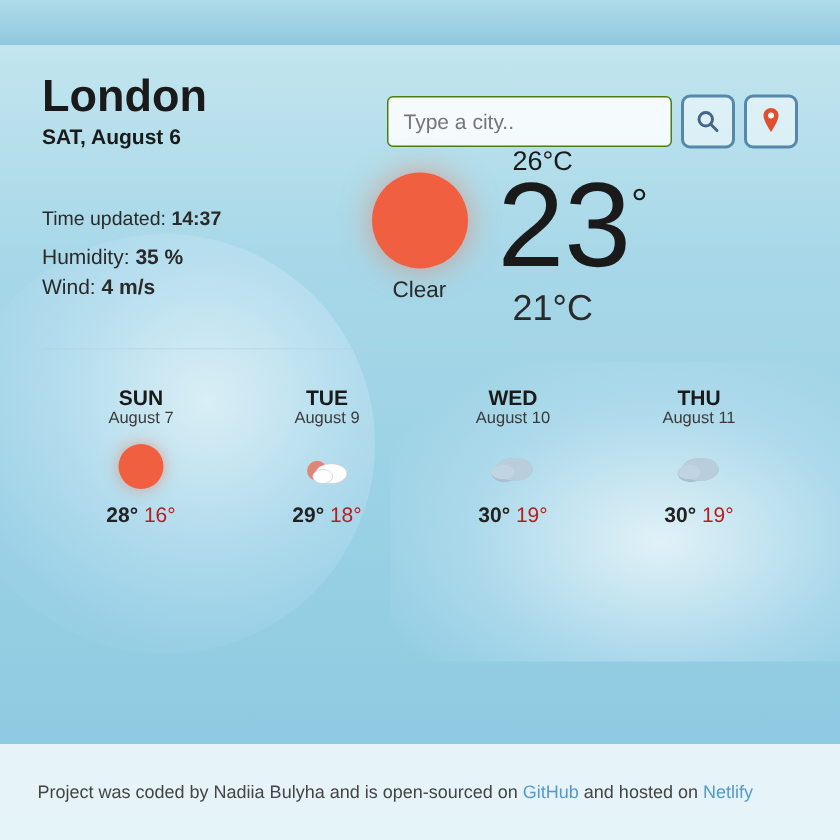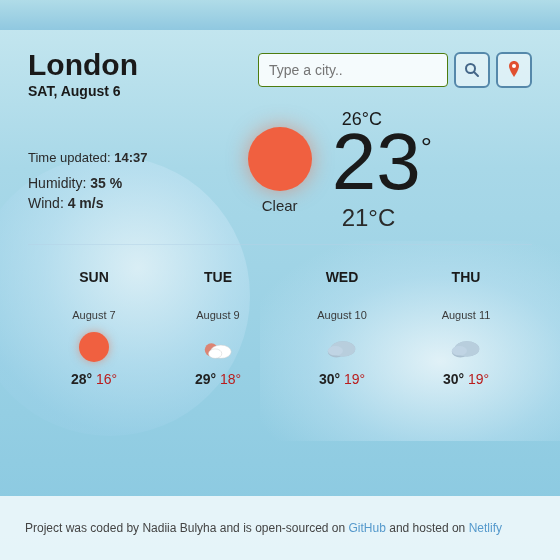--- a/index.html
+++ b/index.html
@@ -45,23 +45,23 @@
       right: 0;
       width: 300px;
       height: 200px;
       background: radial-gradient(ellipse at 60% 60%, rgba(255,255,255,0.7) 0%, rgba(200,230,245,0.4) 50%, transparent 80%);
       pointer-events: none;
     }
 
     
     .header-row {
       display: flex;
-      align-items: flex-start;
+      align-items: flex-end;
       justify-content: space-between;
-      margin-bottom: 20px;
+      margin-bottom: 8px;
       position: relative;
       z-index: 10;
     }
 
     .city-info {}
     .city-name {
       font-size: 30px;
       font-weight: 700;
       color: #1a1a1a;
       line-height: 1.1;
@@ -231,21 +231,20 @@
     .forecast-day-name {
       font-size: 14px;
       font-weight: 700;
       color: #1a1a1a;
     }
 
     .forecast-day-date {
       font-size: 11px;
       color: #3a3a3a;
       margin-bottom: 8px;
-      margin-top: 24px;
     }
 
     .forecast-icon {
       width: 36px;
       height: 36px;
       margin-bottom: 6px;
       display: flex;
       align-items: center;
       justify-content: center;
     }

